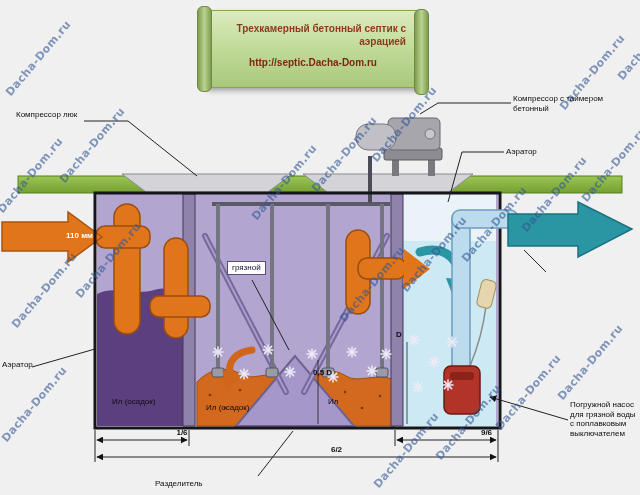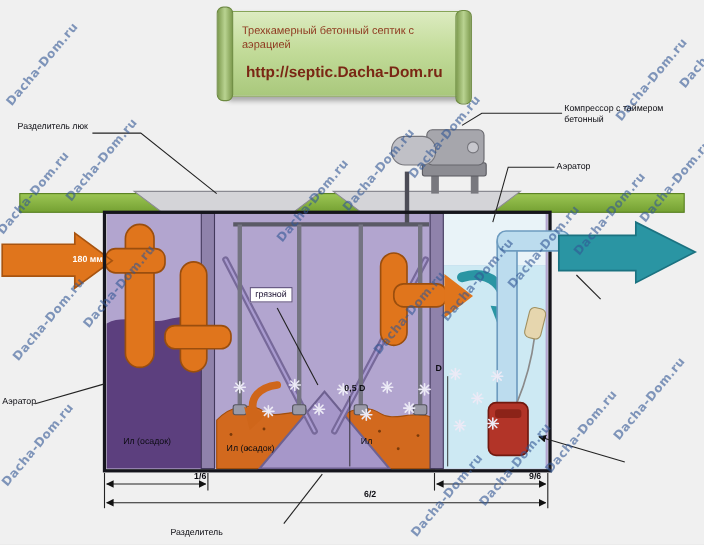--- a/index.html
+++ b/index.html
@@ -10,23 +10,23 @@
   .wm{position:absolute;font:bold 11px "DejaVu Sans",sans-serif;color:rgba(50,86,148,0.6);
       transform:rotate(-50deg);transform-origin:0 50%;letter-spacing:.5px;white-space:nowrap;}
   
   #banner{position:absolute;left:203px;top:10px;width:218px;height:76px;
           background:linear-gradient(180deg,#dcebc0 0%,#c3dc9a 45%,#a9c87c 100%);
           border:1px solid #86a457;border-radius:6px;box-shadow:2px 3px 5px rgba(0,0,0,.3);}
   .roll{position:absolute;width:13px;border-radius:6px;
         background:linear-gradient(90deg,#7f9c50,#b9d391 50%,#7f9c50);border:1px solid #6d8a41;}
   .roll-l{left:-7px;top:-5px;height:84px;}
   .roll-r{right:-7px;top:-2px;height:84px;}
-  #banner-title{margin:11px 16px 0 16px;text-align:left;font-size:10px;font-weight:400;
+  #banner-title{margin:11px 16px 0 16px;text-align:right;font-size:10px;font-weight:700;
                 color:#8f3a20;line-height:1.3;}
-  #banner-url{margin-top:9px;text-align:center;font-size:14px;font-weight:600;color:#7a2714;}
+  #banner-url{margin-top:9px;text-align:center;font-size:10px;font-weight:600;color:#7a2714;}
   
   .lbl{position:absolute;font-size:8px;color:#0c0c12;line-height:1.2;}
   .b{font-weight:bold;}
   .w{color:#ffffff;}
   .ctr{text-align:center;padding-left:40px;}
   .tagbox{position:absolute;background:#ffffff;border:1px solid #5a4a7a;padding:0 4px;
           font-size:8px;color:#1a1030;line-height:12px;}
 </style>
 </head>
 <body>
@@ -222,29 +222,30 @@
     <span class="wm" style="left:620px;top:72px">Dacha-Dom.ru</span>
   </div>
 
   <div id="banner">
     <div class="roll roll-l"></div>
     <div class="roll roll-r"></div>
     <div id="banner-title">Трехкамерный бетонный септик с аэрацией</div>
     <div id="banner-url">http://septic.Dacha-Dom.ru</div>
   </div>
 
-  <div class="lbl" style="left:16px;top:110px;width:66px">Разделитель люк</div>
+  <div class="lbl" style="left:16px;top:110px;width:66px">Компрессор люк</div>
   <div class="lbl" style="left:513px;top:94px;width:114px">Компрессор с таймером бетонный</div>
   <div class="lbl" style="left:506px;top:147px;width:60px">Аэратор</div>
+  <div class="lbl" style="left:570px;top:400px;width:68px">Погружной насос для грязной воды с поплавковым выключателем</div>
   <div class="lbl" style="left:2px;top:360px;width:40px">Аэратор</div>
-  <div class="lbl b w" style="left:66px;top:231px">180 мм</div>
+  <div class="lbl b w" style="left:66px;top:231px">110 мм</div>
   <div class="tagbox" style="left:227px;top:261px">грязной</div>
   <div class="lbl" style="left:112px;top:397px">Ил (осадок)</div>
   <div class="lbl" style="left:206px;top:403px">Ил (осадок)</div>
   <div class="lbl" style="left:328px;top:397px">Ил</div>
-  <div class="lbl b" style="left:313px;top:348px">0,5 D</div>
+  <div class="lbl b" style="left:313px;top:368px">0,5 D</div>
   <div class="lbl b" style="left:396px;top:330px">D</div>
   <div class="lbl b ctr" style="left:95px;top:428px;width:94px">1/6</div>
   <div class="lbl b ctr" style="left:395px;top:428px;width:103px">9/6</div>
   <div class="lbl b ctr" style="left:95px;top:445px;width:403px">6/2</div>
   <div class="lbl" style="left:155px;top:479px">Разделитель</div>
 
 </div>
 
 </body></html>

